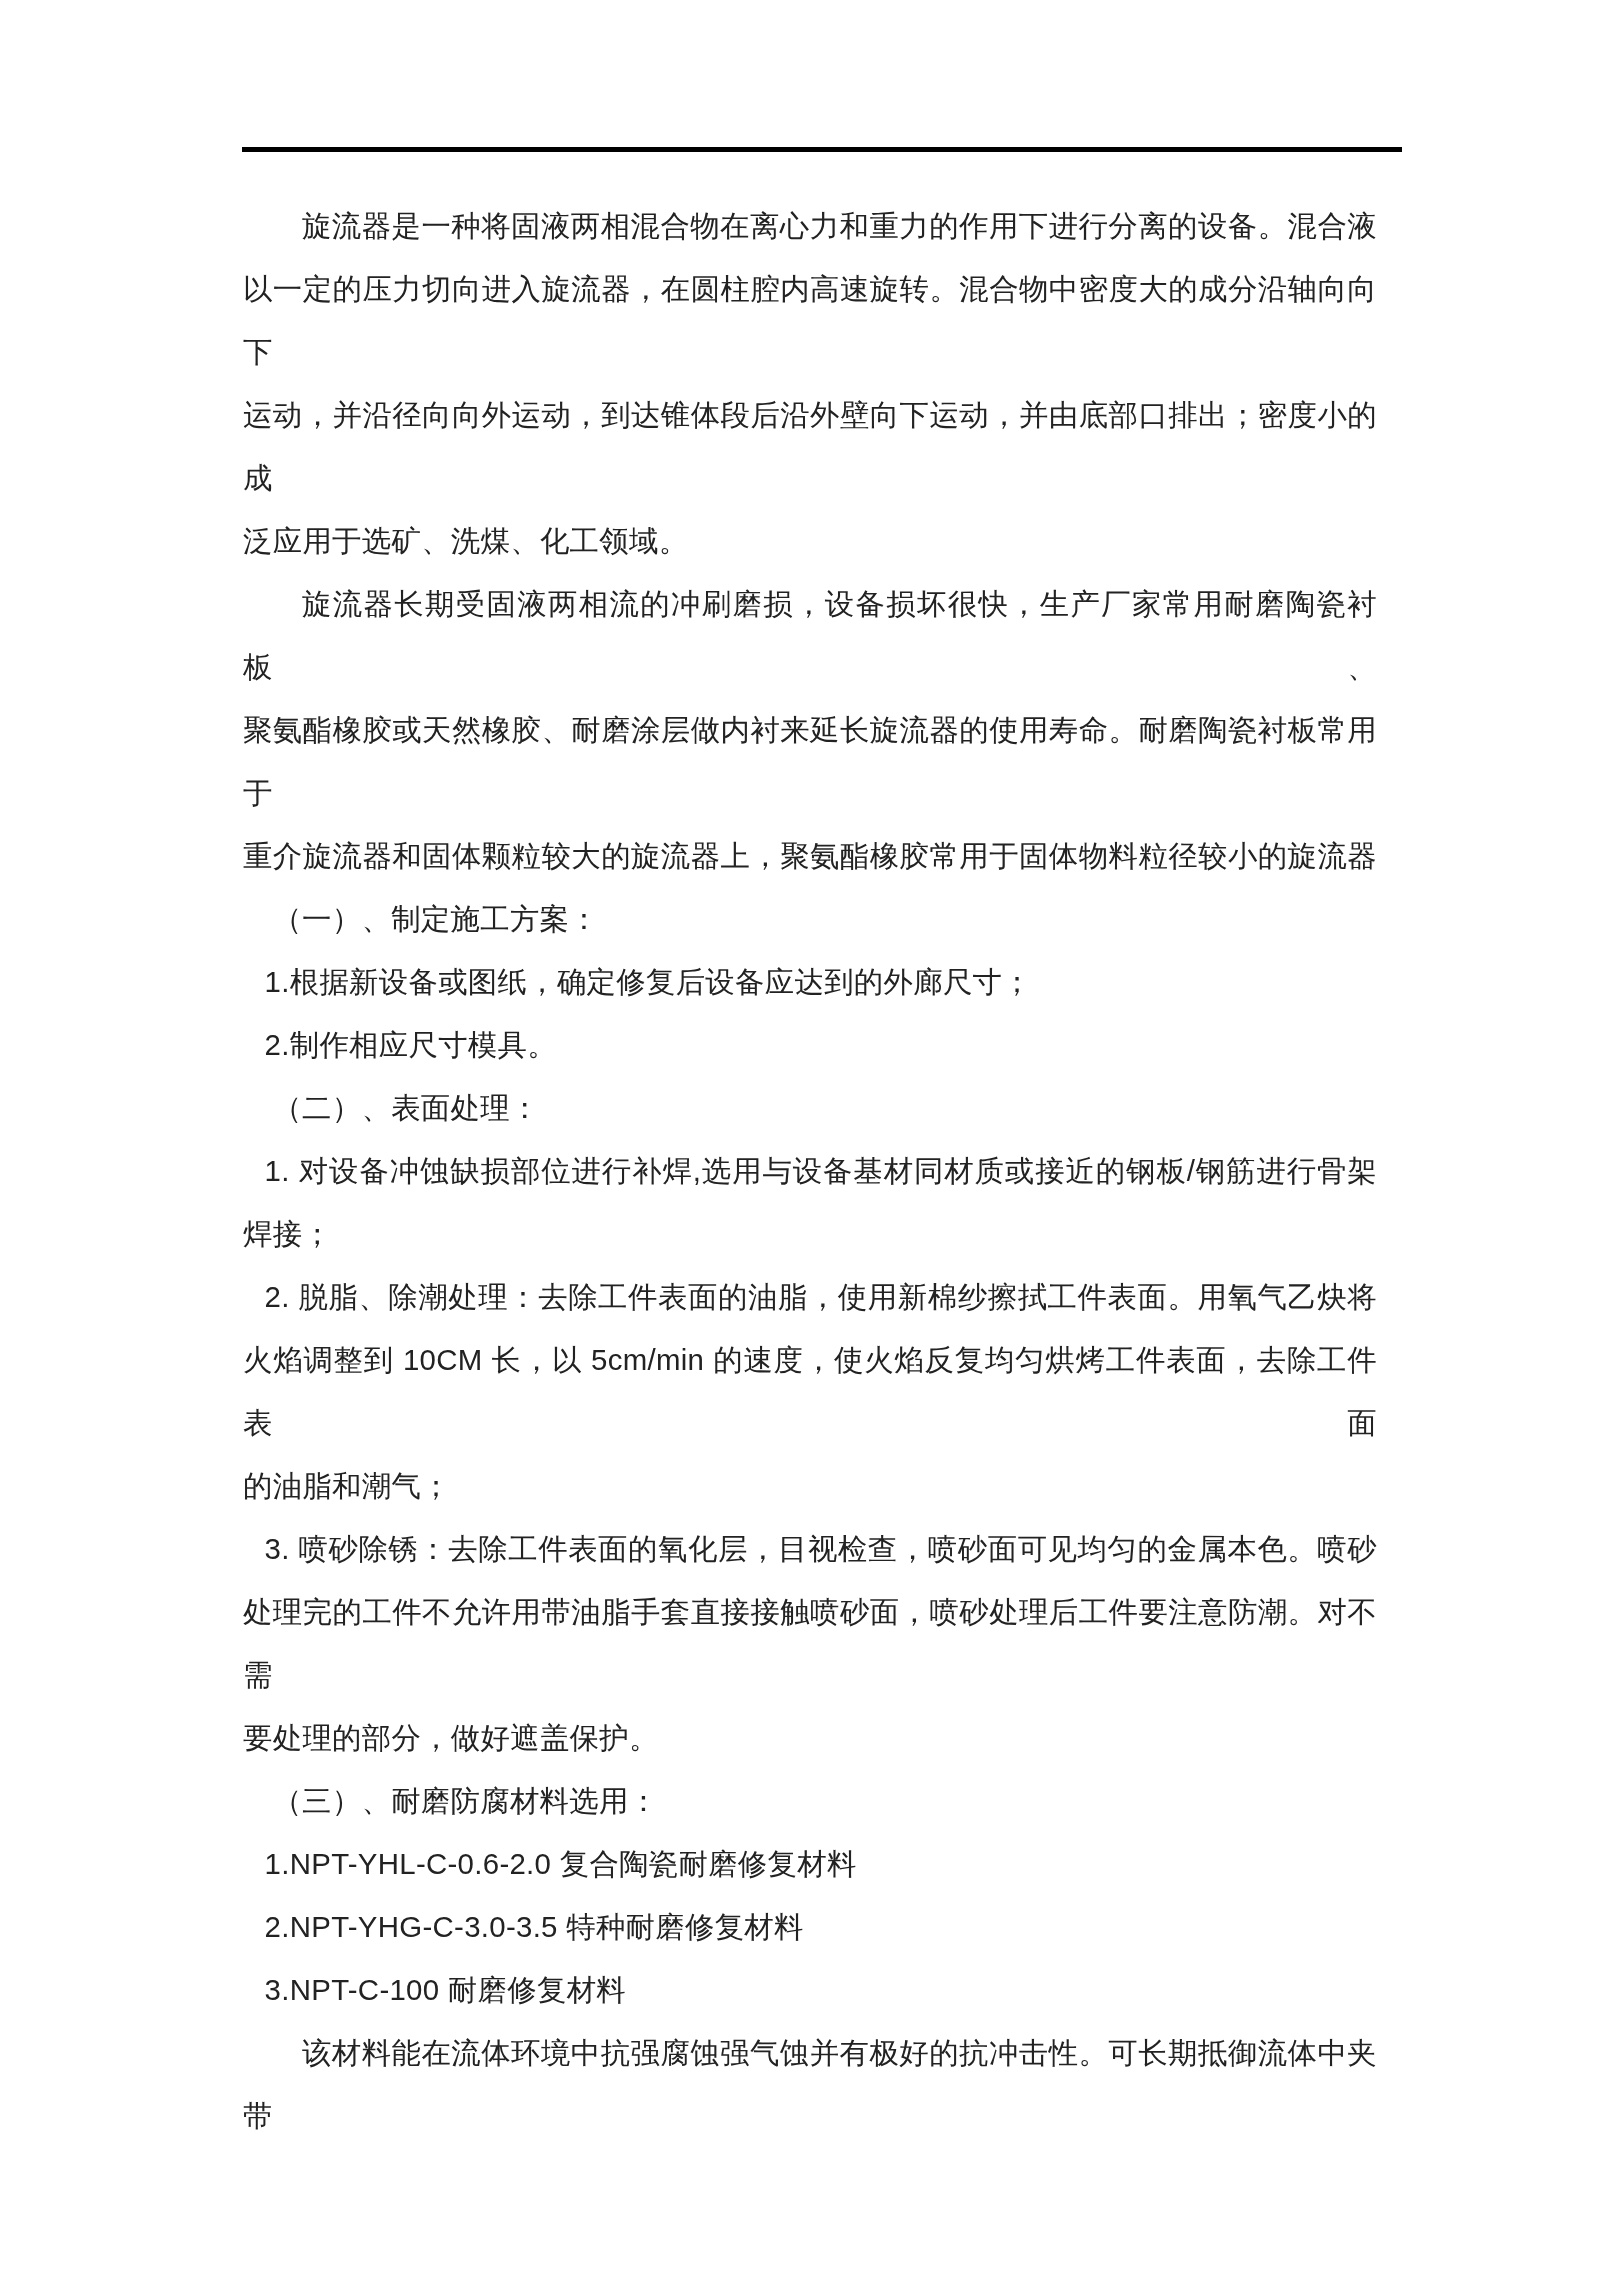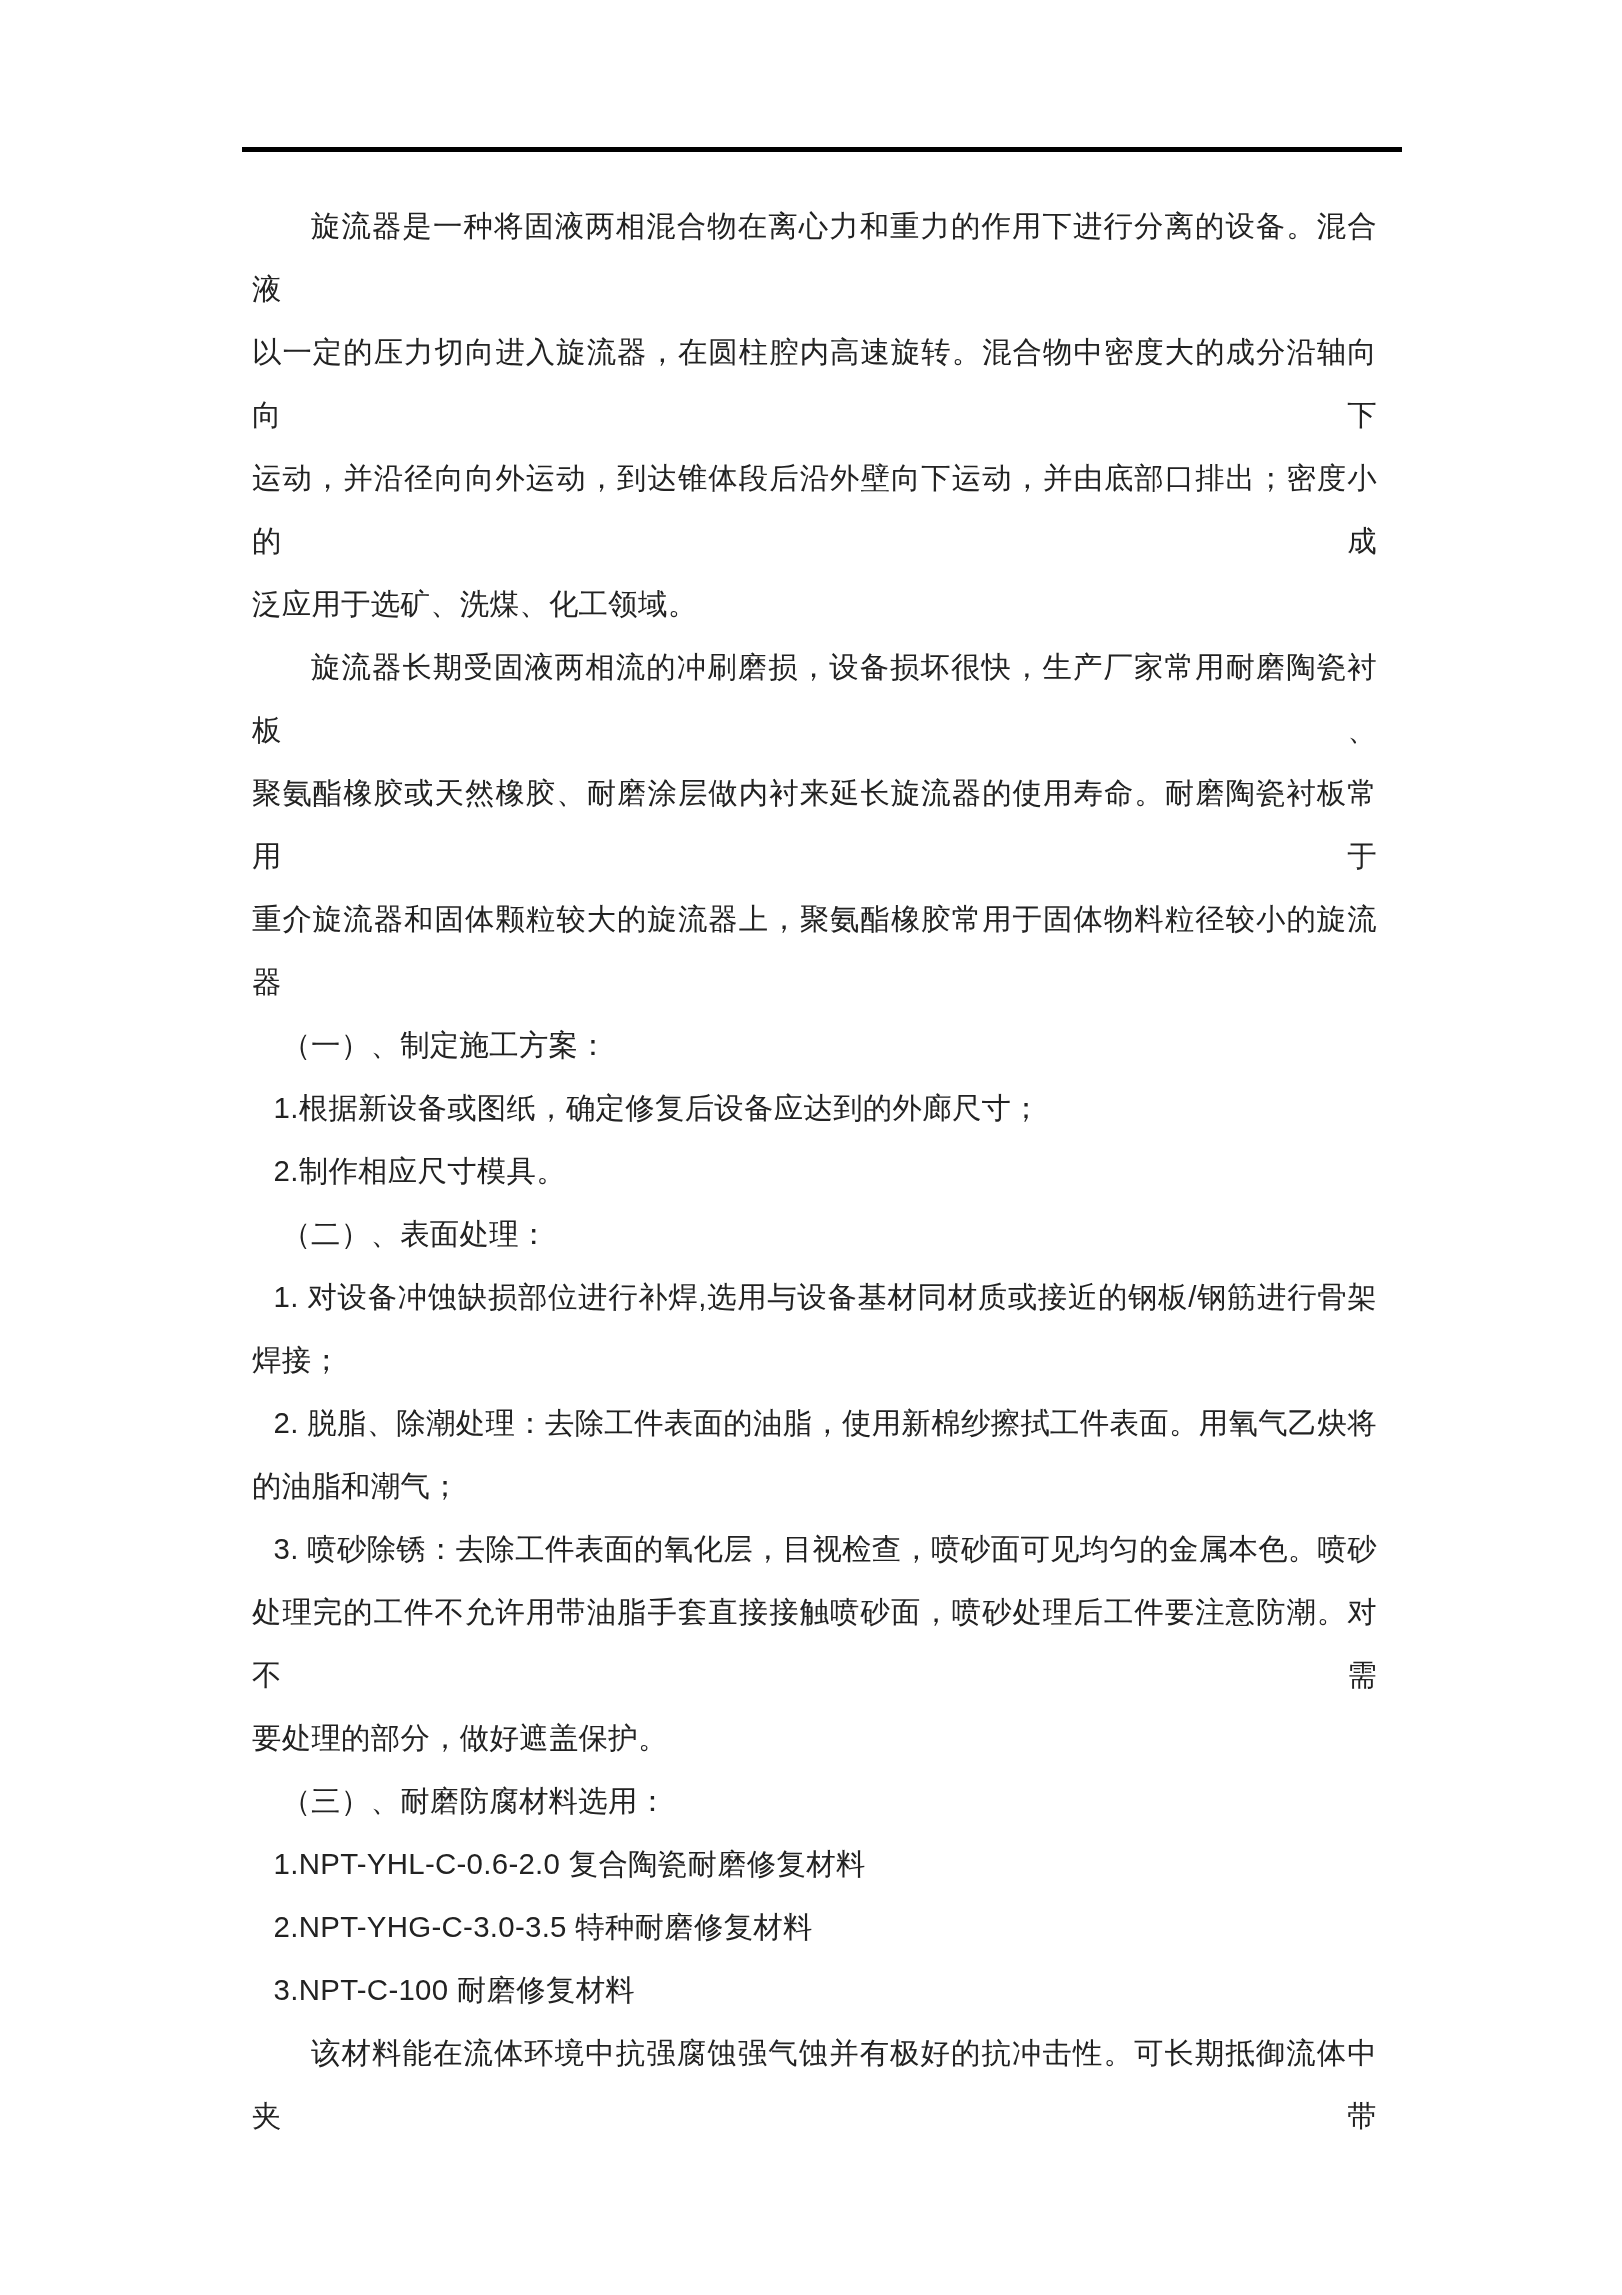--- a/index.html
+++ b/index.html
@@ -16,21 +16,20 @@
   }
   .doc-body{
     position:absolute;left:243px;top:194px;width:1134px;
     font-size:29.4px;line-height:63px;color:#222222;
     font-weight:400;
   }
   .line{
     text-align:justify;
     white-space:normal;
     letter-spacing:0.3px;
-    margin-left:9px;
   }
   
   .line.fill{text-align-last:justify;}
   
   .line.first-body{text-indent:59px;}
   .line.first-heading{text-indent:29.4px;}
   .line.first-list{text-indent:21.6px;}
 </style>
 </head>
 <body>
@@ -45,20 +44,21 @@
       <div class="line fill first-body">旋流器长期受固液两相流的冲刷磨损，设备损坏很快，生产厂家常用耐磨陶瓷衬板、</div>
       <div class="line fill">聚氨酯橡胶或天然橡胶、耐磨涂层做内衬来延长旋流器的使用寿命。耐磨陶瓷衬板常用于</div>
       <div class="line fill">重介旋流器和固体颗粒较大的旋流器上，聚氨酯橡胶常用于固体物料粒径较小的旋流器</div>
       <div class="line first-heading">（一）、制定施工方案：</div>
       <div class="line first-list">1.根据新设备或图纸，确定修复后设备应达到的外廊尺寸；</div>
       <div class="line first-list">2.制作相应尺寸模具。</div>
       <div class="line first-heading">（二）、表面处理：</div>
       <div class="line fill first-list">1. 对设备冲蚀缺损部位进行补焊,选用与设备基材同材质或接近的钢板/钢筋进行骨架</div>
       <div class="line">焊接；</div>
       <div class="line fill first-list">2. 脱脂、除潮处理：去除工件表面的油脂，使用新棉纱擦拭工件表面。用氧气乙炔将</div>
+      <div class="line fill">火焰调整到 10CM 长，以 5cm/min 的速度，使火焰反复均匀烘烤工件表面，去除工件表面</div>
       <div class="line">的油脂和潮气；</div>
       <div class="line fill first-list">3. 喷砂除锈：去除工件表面的氧化层，目视检查，喷砂面可见均匀的金属本色。喷砂</div>
       <div class="line fill">处理完的工件不允许用带油脂手套直接接触喷砂面，喷砂处理后工件要注意防潮。对不需</div>
       <div class="line">要处理的部分，做好遮盖保护。</div>
       <div class="line first-heading">（三）、耐磨防腐材料选用：</div>
       <div class="line first-list">1.NPT-YHL-C-0.6-2.0 复合陶瓷耐磨修复材料</div>
       <div class="line first-list">2.NPT-YHG-C-3.0-3.5 特种耐磨修复材料</div>
       <div class="line first-list">3.NPT-C-100 耐磨修复材料</div>
       <div class="line fill first-body">该材料能在流体环境中抗强腐蚀强气蚀并有极好的抗冲击性。可长期抵御流体中夹带</div>
     </div>

